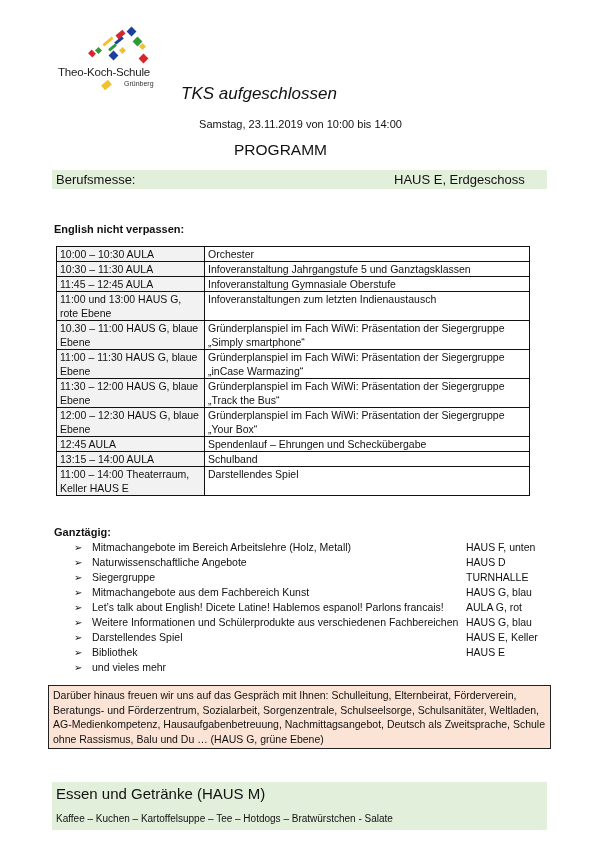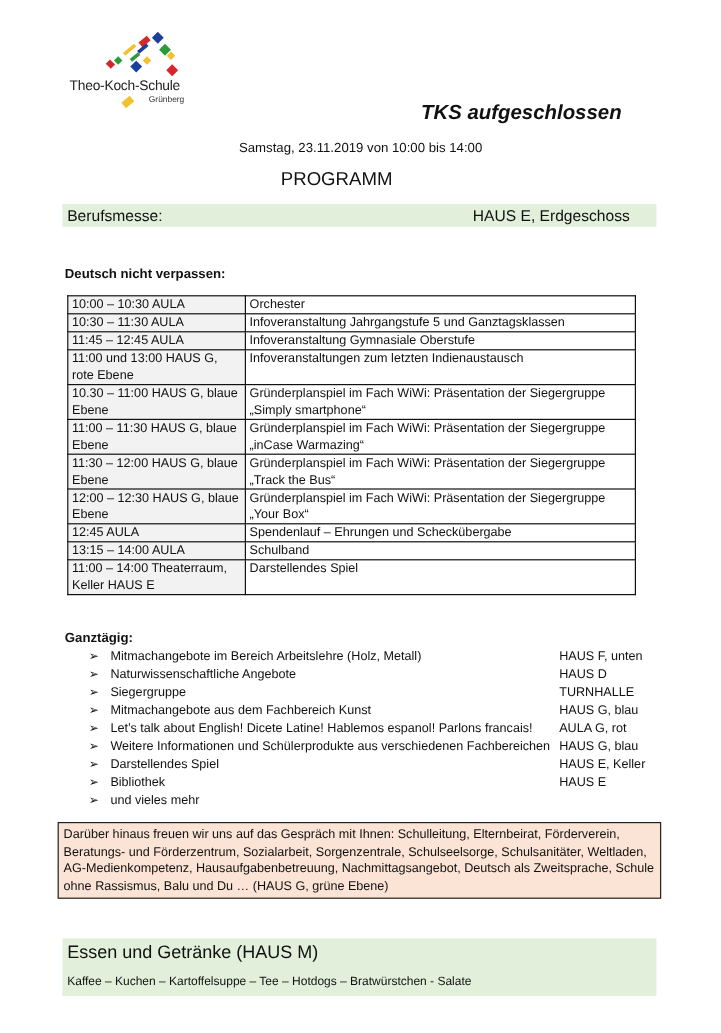--- a/index.html
+++ b/index.html
@@ -5,21 +5,21 @@
   html, body { margin:0; padding:0; background:#ffffff; }
   body { width:601px; height:861px; position:relative; overflow:hidden; font-family:"Liberation Sans", sans-serif; color:#111; }
   .abs { position:absolute; }
 
   
   #logo { left:58px; top:26px; width:110px; height:70px; }
   #logo .name { position:absolute; left:0; top:40px; font-size:11.5px; letter-spacing:-0.2px; color:#222; white-space:nowrap; }
   #logo .city { position:absolute; left:66px; top:54px; font-size:7px; color:#333; }
   .sq { position:absolute; width:7px; height:7px; }
 
-  #title { left:0; width:518px; top:84px; text-align:right; font-size:17px; font-weight:bold; font-style:italic; }
+  #title { left:0; width:518px; top:84px; text-align:center; font-size:17px; font-weight:normal; font-style:italic; }
   #date { left:0; width:601px; top:118px; text-align:center; font-size:11px; }
   #programm { left:0; width:561px; top:141px; text-align:center; font-size:15.5px; }
 
   .greenbox { background:#e2efda; }
   #berufsmesse { left:52px; top:170px; width:495px; height:19px; }
   #berufsmesse .l { position:absolute; left:4px; top:2px; font-size:13px; }
   #berufsmesse .r { position:absolute; left:342px; top:2px; font-size:13px; }
 
   #beginn-h { left:54px; top:223px; font-size:11px; font-weight:bold; }
 
@@ -66,21 +66,21 @@
 
 <div id="title" class="abs">TKS aufgeschlossen</div>
 <div id="date" class="abs">Samstag, 23.11.2019 von 10:00 bis 14:00</div>
 <div id="programm" class="abs">PROGRAMM</div>
 
 <div id="berufsmesse" class="abs greenbox">
   <span class="l">Berufsmesse:</span>
   <span class="r">HAUS E, Erdgeschoss</span>
 </div>
 
-<div id="beginn-h" class="abs">Deutsch nicht verpassen:</div>
+<div id="beginn-h" class="abs">English nicht verpassen:</div>
 
 <table id="sched" class="abs">
   <tbody>
     <tr>
         <td class="t">10:00 – 10:30 AULA</td>
         <td class="d">Orchester</td>
       </tr>
     <tr>
         <td class="t">10:30 – 11:30 AULA</td>
         <td class="d">Infoveranstaltung Jahrgangstufe 5 und Ganztagsklassen</td>

